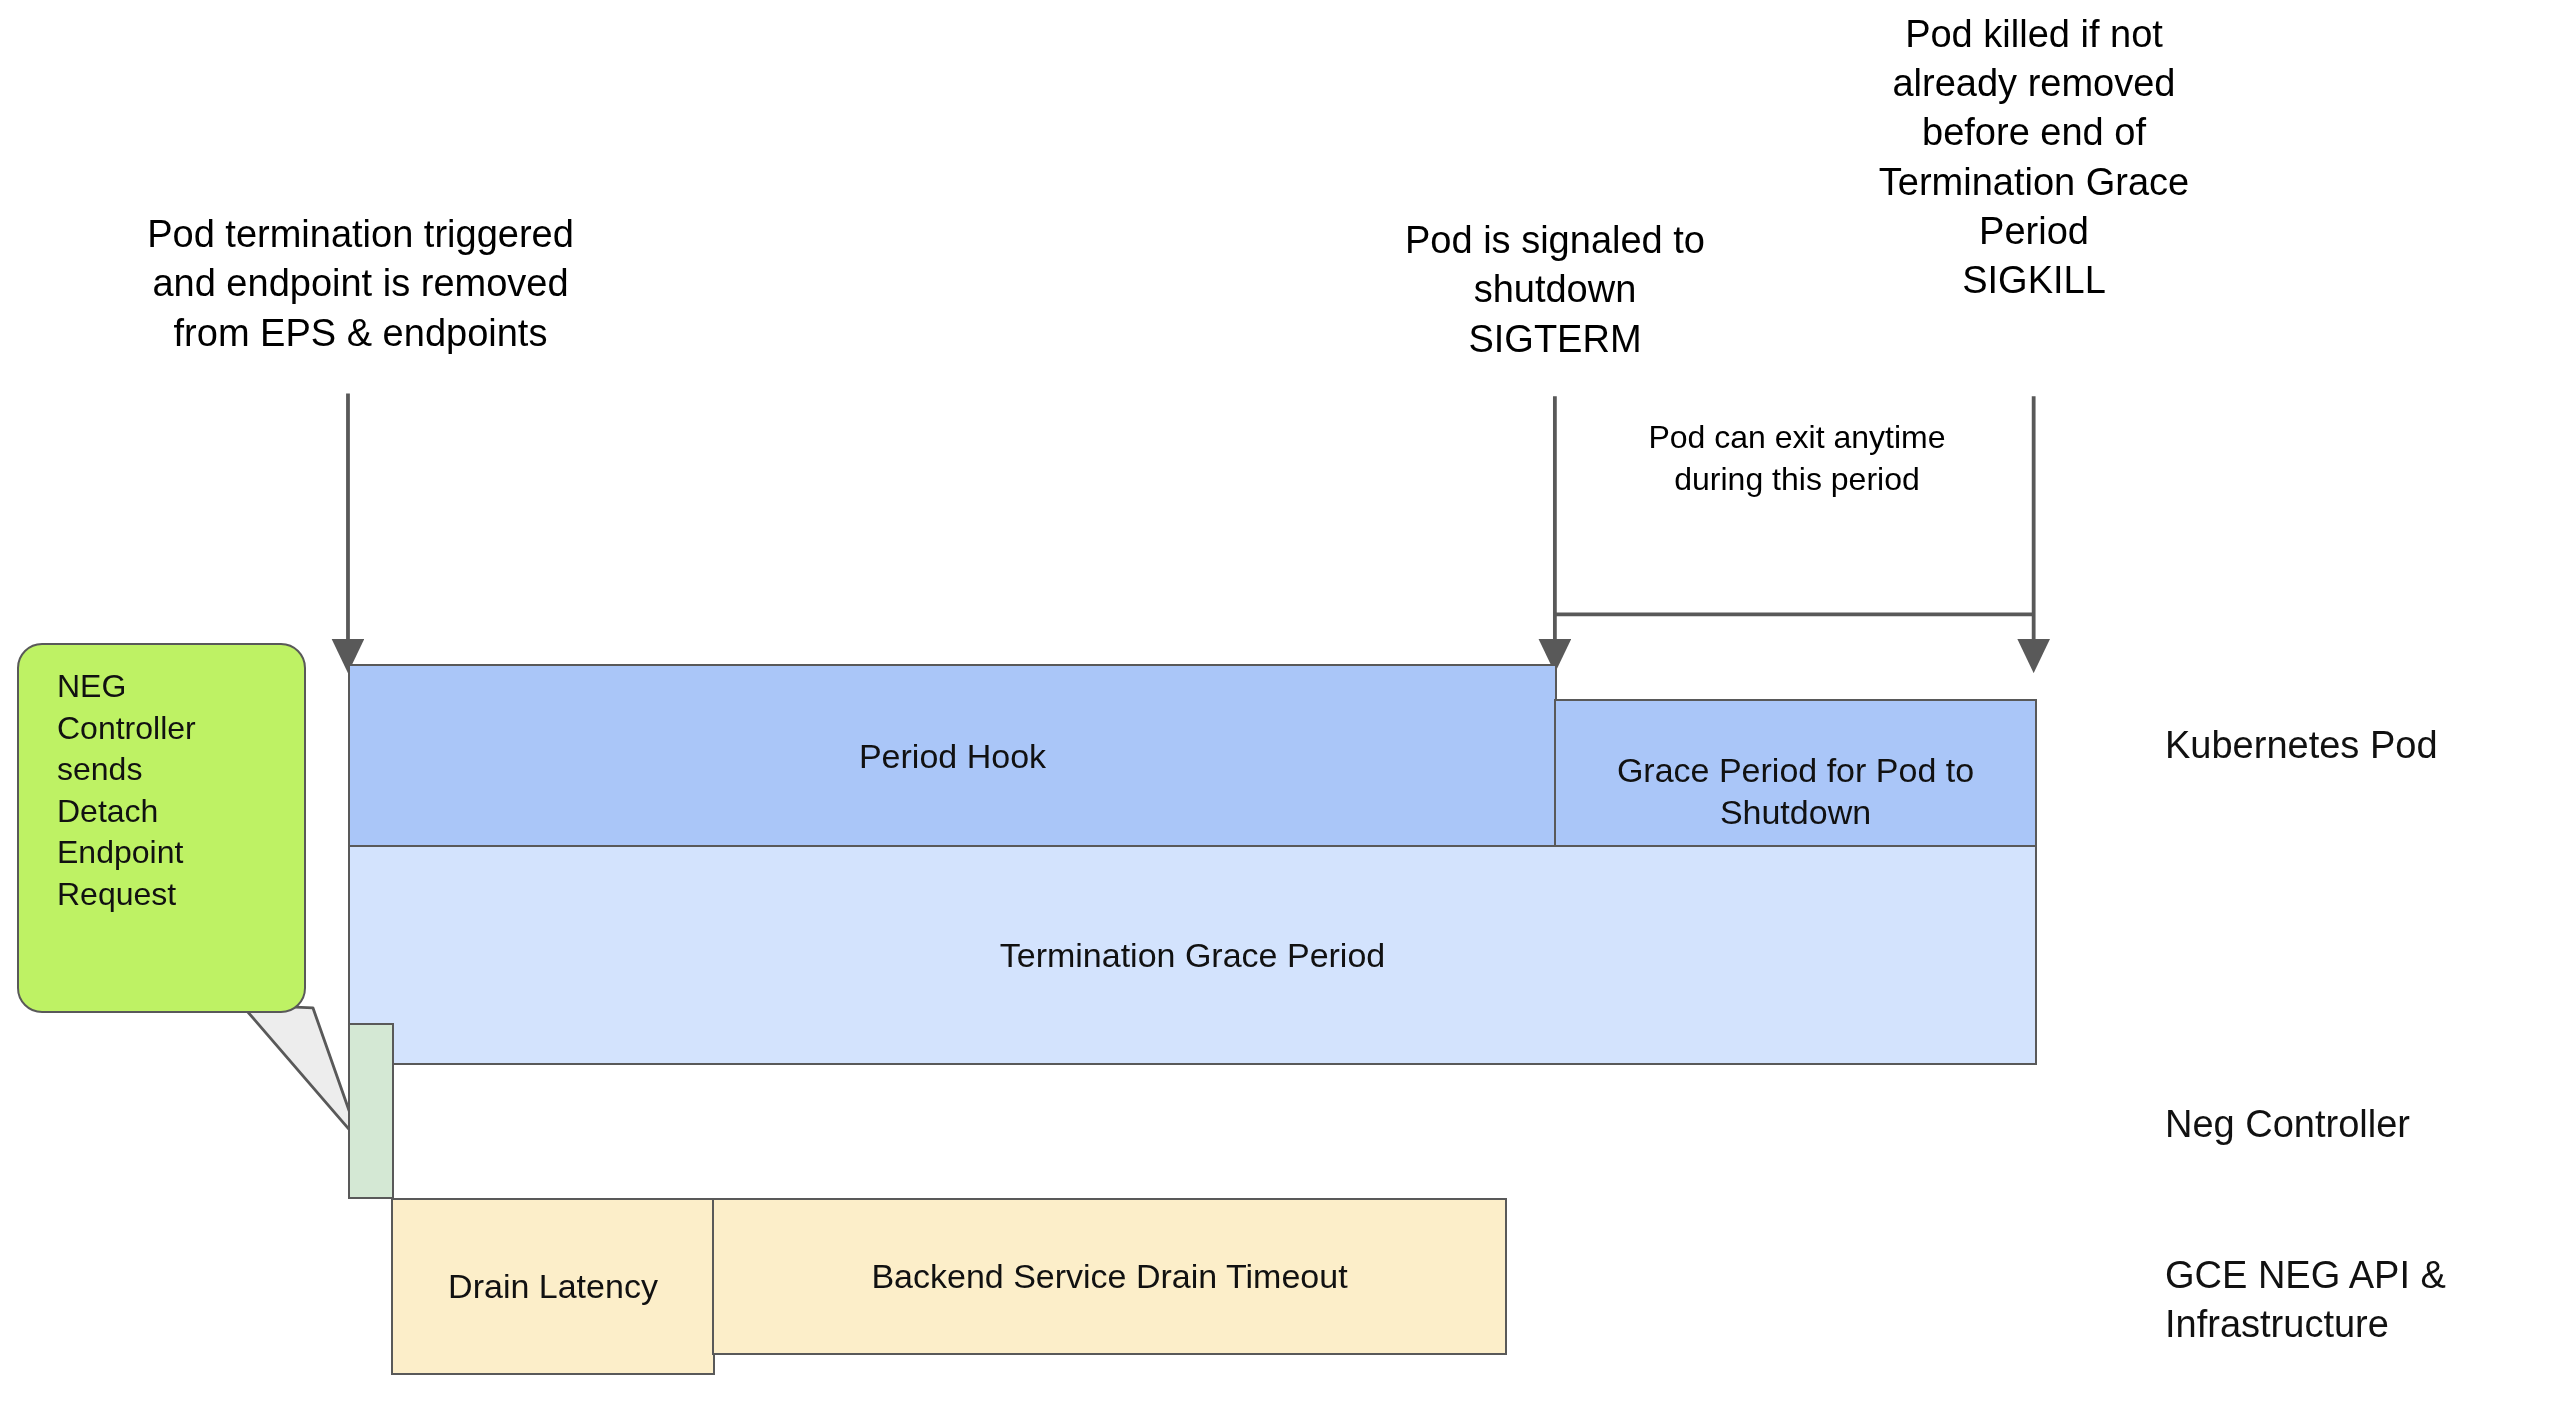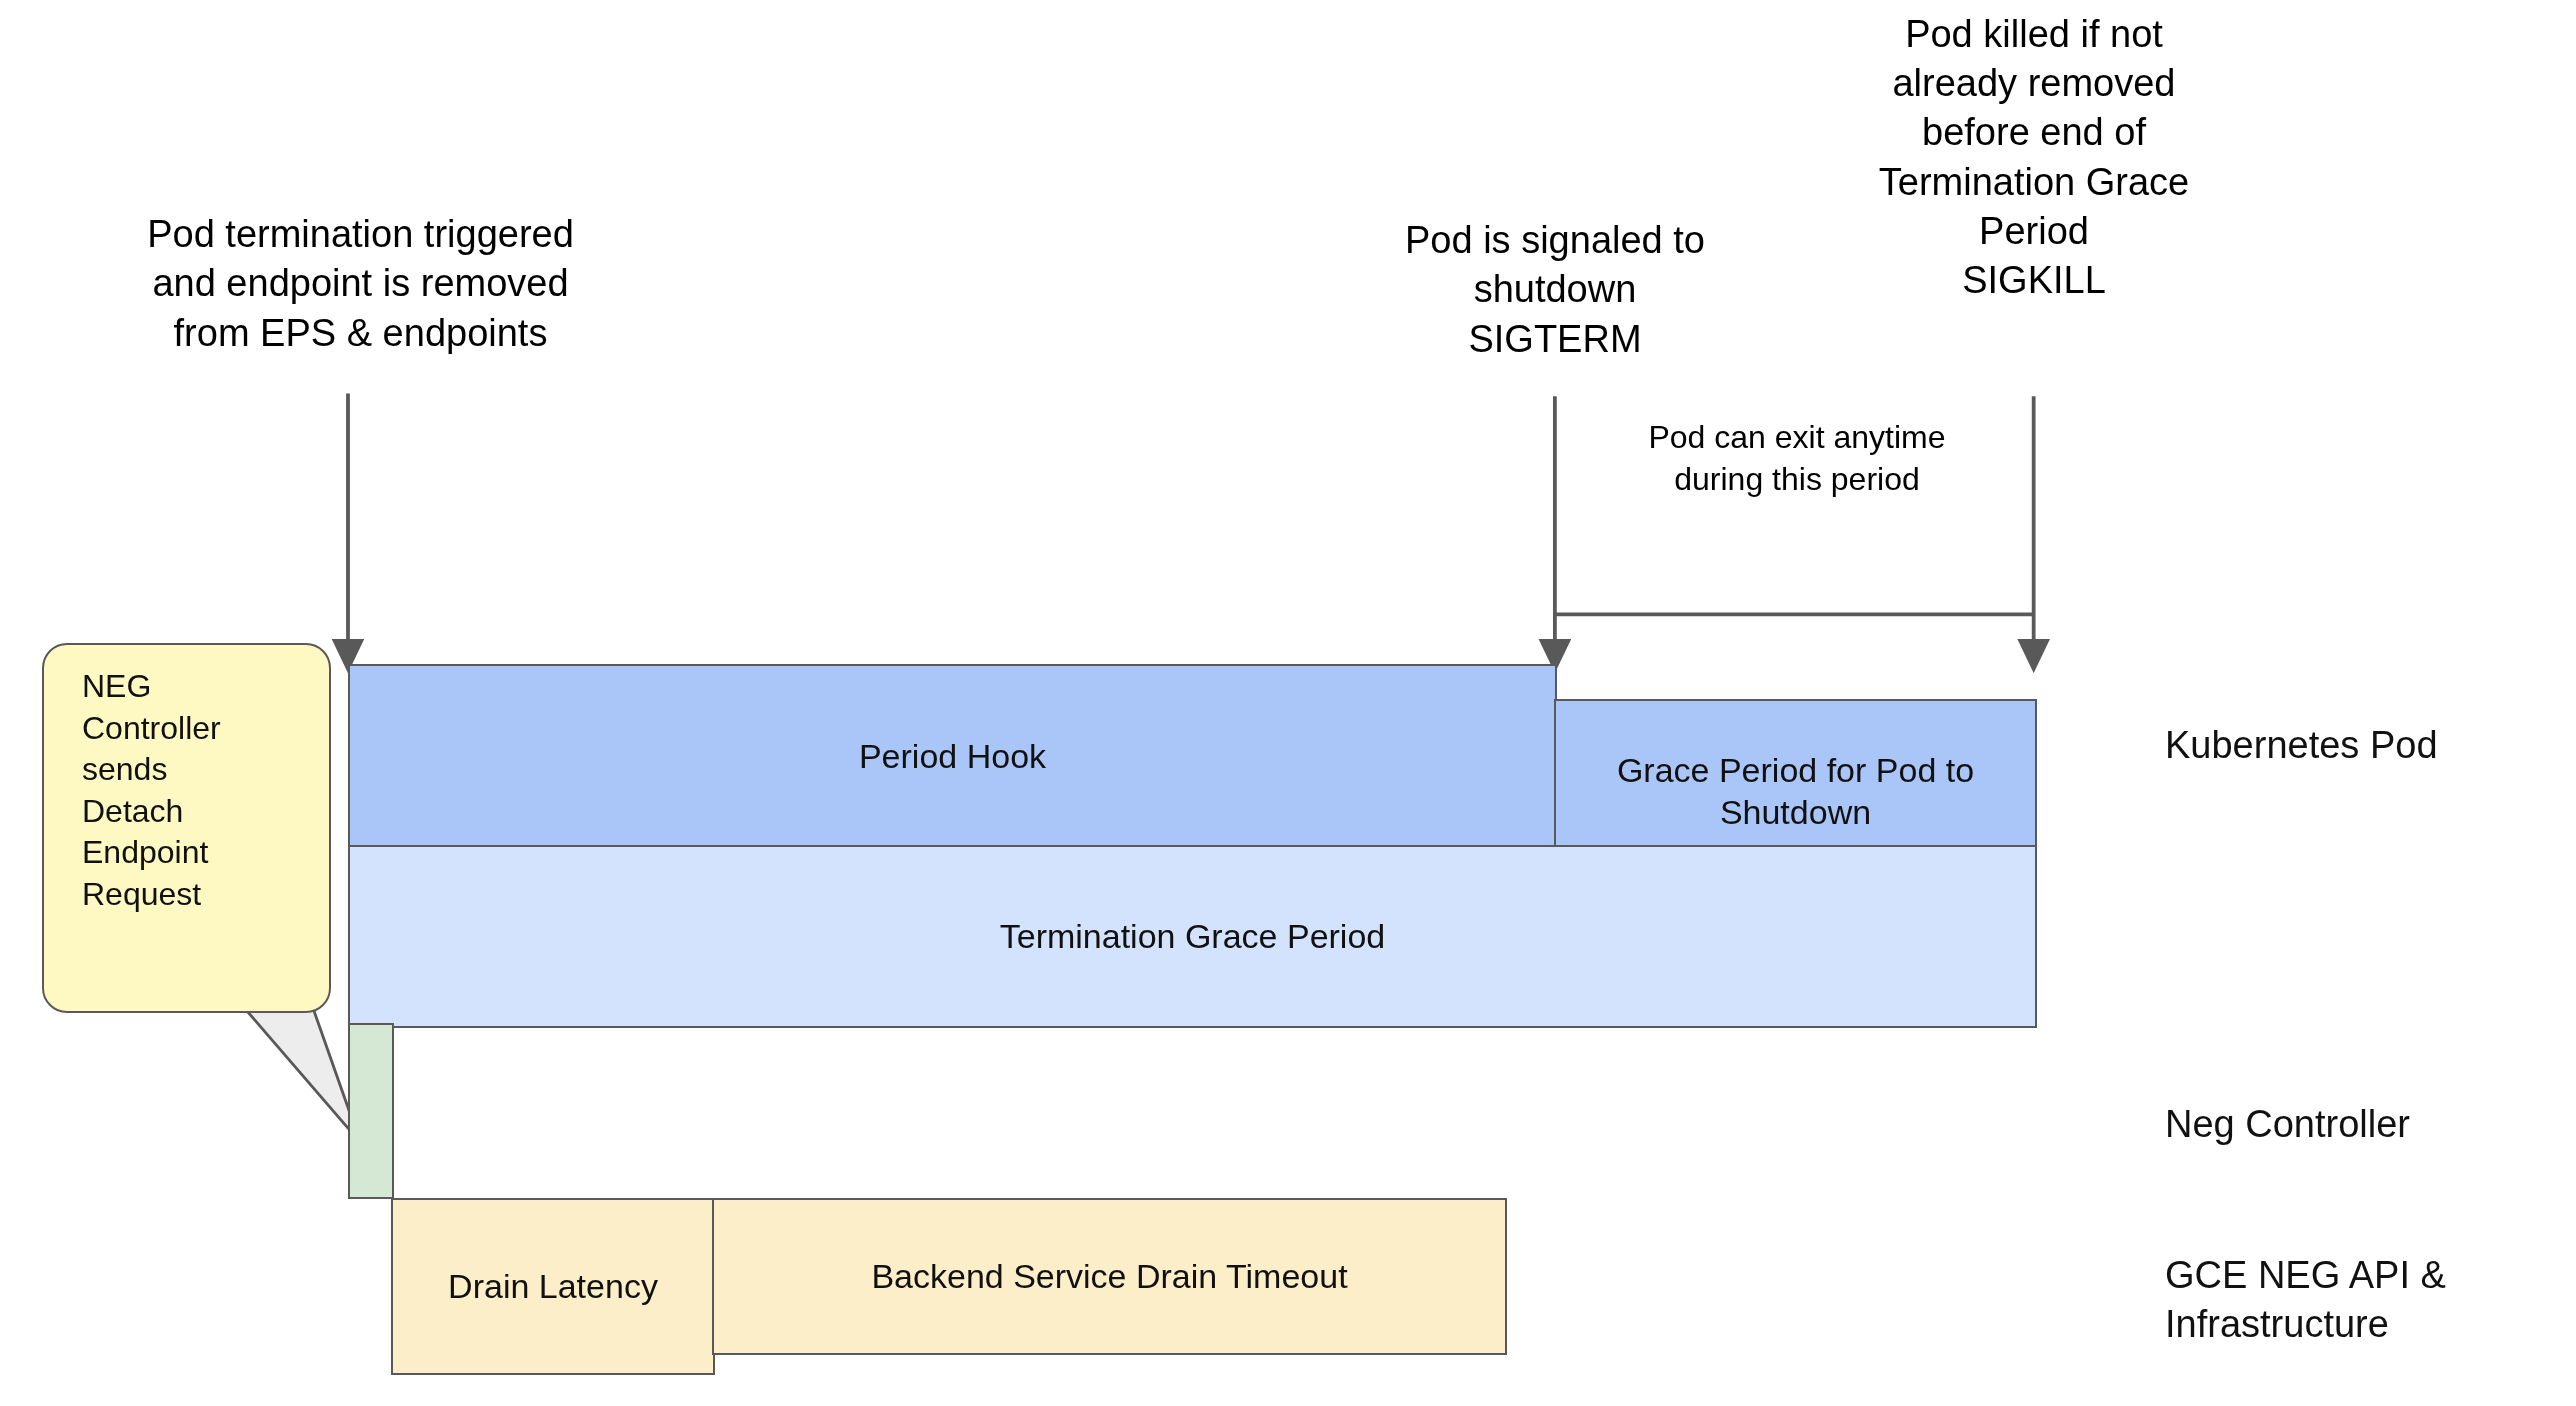--- a/index.html
+++ b/index.html
@@ -48,29 +48,28 @@
     font-size: 38px;
     line-height: 1.28;
     color: #111;
     text-align: left;
     white-space: pre-line;
   }
 
   .callout-box {
     position: absolute;
     box-sizing: border-box;
-    background: #fef9c3;
+    background: #bef264;
     border: 2.8px solid #595959;
     border-radius: 25px;
     font-size: 32px;
     line-height: 1.30;
     color: #111;
     padding: 21px 0 0 38px;
     white-space: pre-line;
-    margin-left: 25px;
   }
   svg.overlay {
     position: absolute;
     left: 0; top: 0;
     width: 2576px;
     height: 1406px;
     pointer-events: none;
   }
 </style>
 </head>
@@ -129,21 +128,21 @@
 sends
 Detach
 Endpoint
 Request</div>
 
   <div class="bar bar-prestop" style="left:348px; top:664px; width:1209px; height:184px;">Period Hook</div>
 
   <div class="bar bar-grace" style="left:1554px; top:664px; width:483px; height:184px;margin-top:35px;">Grace Period for
 Pod to Shutdown</div>
 
-  <div class="bar bar-tgp" style="left:348px; top:845px; width:1689px; height:183px;">Termination Grace Period</div>
+  <div class="bar bar-tgp" style="left:348px; top:845px; width:1689px; height:220px;">Termination Grace Period</div>
 
   <div class="bar bar-neg" style="left:348px; top:1023px; width:46px; height:176px;"></div>
 
   <div class="bar bar-drain" style="left:391px; top:1198px; width:324px; height:177px;">Drain
 Latency</div>
 
   <div class="bar bar-bsdt" style="left:712px; top:1198px; width:795px; height:157px;">Backend Service Drain Timeout</div>
 
   <div class="legend" style="left:2165px; top:721px; width:398px;">Kubernetes Pod</div>
 

